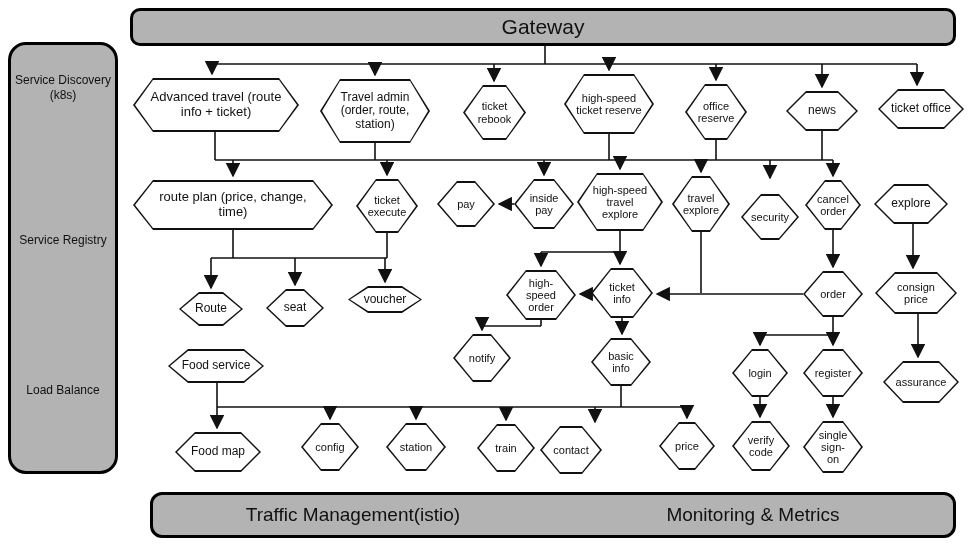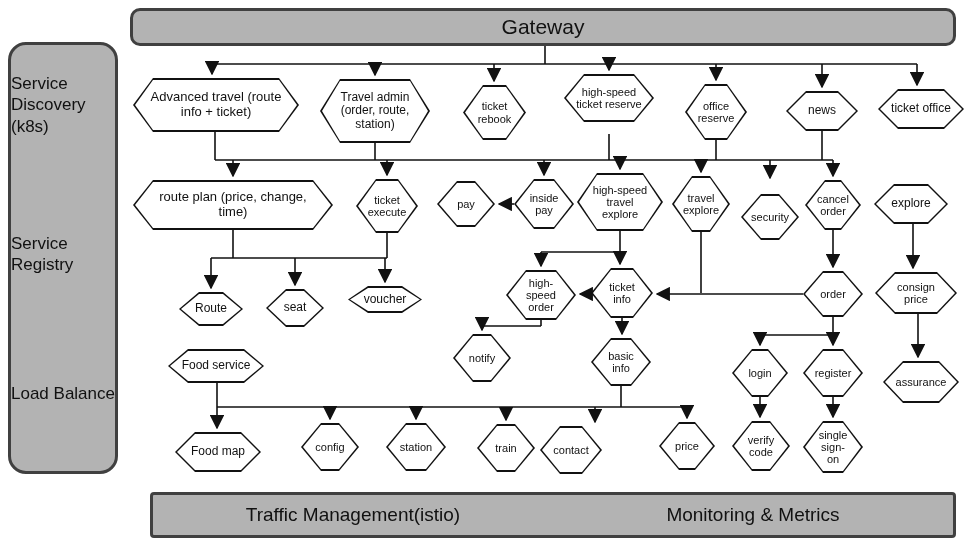--- a/index.html
+++ b/index.html
@@ -1,27 +1,27 @@
 <!DOCTYPE html>
 <html><head>
 <meta charset="utf-8">
 <style>
   html,body{margin:0;padding:0;background:#fff;}
   #stage{
     position:relative;width:970px;height:550px;background:#fff;overflow:hidden;
     font-family:"Liberation Sans", sans-serif;color:#111;
   }
   .bar{
-    position:absolute;background:#b3b3b3;border:3px solid #404040;
+    position:absolute;background:#b3b3b3;border:3px solid #000000;
     display:flex;align-items:center;justify-content:center;box-sizing:border-box;
   }
   #gateway-bar{left:130px;top:8px;width:826px;height:38px;border-radius:10px;font-size:21px;}
   #sidebar{left:8px;top:42px;width:110px;height:432px;border-radius:18px;}
-  #sidebar .side-item{position:absolute;left:0;width:100%;text-align:left;font-size:17px;line-height:1.25;}
-  #footer-bar{left:150px;top:492px;width:806px;height:46px;border-radius:4px;font-size:19px;}
+  #sidebar .side-item{position:absolute;left:0;width:100%;text-align:center;font-size:12px;line-height:1.25;}
+  #footer-bar{left:150px;top:492px;width:806px;height:46px;border-radius:12px;font-size:19px;}
   #footer-bar .foot-half{flex:1;text-align:center;}
   svg#connectors{position:absolute;left:0;top:0;pointer-events:none;}
   .hex{
     position:absolute;background:#111;display:flex;align-items:center;justify-content:center;
     clip-path:polygon(0 50%,20px 0,calc(100% - 20px) 0,100% 50%,calc(100% - 20px) 100%,20px 100%);
   }
   .hex .in{
     position:absolute;inset:2px;background:#fff;
     clip-path:polygon(0 50%,18px 0,calc(100% - 18px) 0,100% 50%,calc(100% - 18px) 100%,18px 100%);
   }
@@ -134,21 +134,21 @@
       <span class="lbl">Advanced travel (route info + ticket)</span>
     </div>
   <div class="hex md" style="left:320px;top:79px;width:110px;height:64px">
       <i class="in"></i>
       <span class="lbl">Travel admin (order, route, station)</span>
     </div>
   <div class="hex" style="left:463px;top:85px;width:63px;height:55px">
       <i class="in"></i>
       <span class="lbl">ticket rebook</span>
     </div>
-  <div class="hex" style="left:564px;top:74px;width:90px;height:48px">
+  <div class="hex" style="left:564px;top:74px;width:90px;height:60px">
       <i class="in"></i>
       <span class="lbl">high-speed ticket reserve</span>
     </div>
   <div class="hex" style="left:685px;top:84px;width:62px;height:56px">
       <i class="in"></i>
       <span class="lbl">office reserve</span>
     </div>
   <div class="hex md" style="left:786px;top:91px;width:72px;height:40px">
       <i class="in"></i>
       <span class="lbl">news</span>

